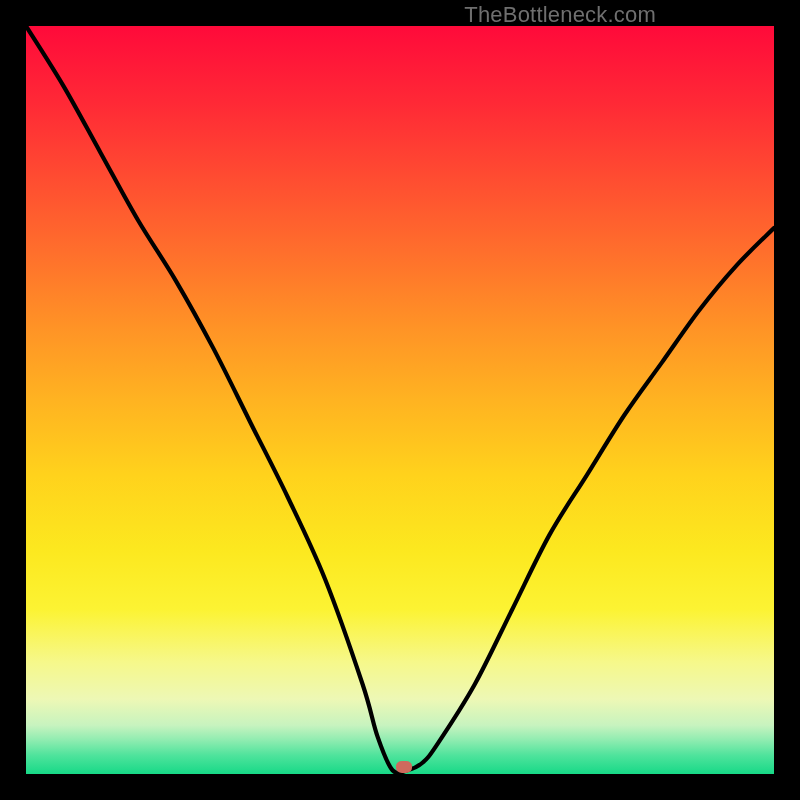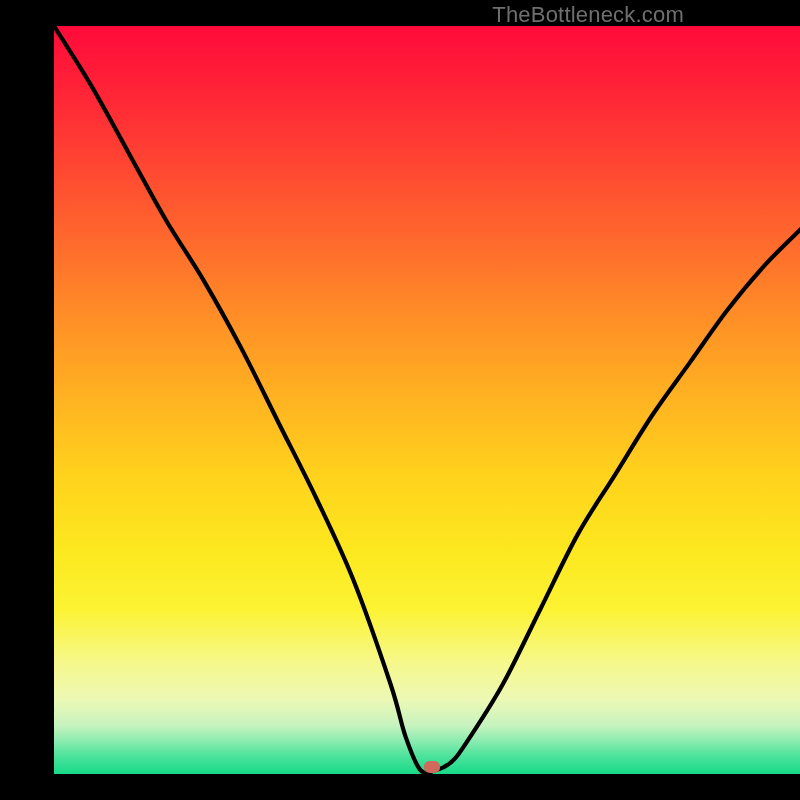--- a/index.html
+++ b/index.html
@@ -9,21 +9,20 @@
     height: 800px;
     background: #000;
     overflow: hidden;
     font-family: Arial, Helvetica, sans-serif;
   }
   .frame {
     position: relative;
     width: 682px;
     height: 800px;
     box-sizing: border-box;
-    margin-left: 28px;
   }
   .plot-area {
     position: absolute;
     left: 26px;
     top: 26px;
     width: 748px;
     height: 748px;
     overflow: hidden;
   }
   .gradient {

